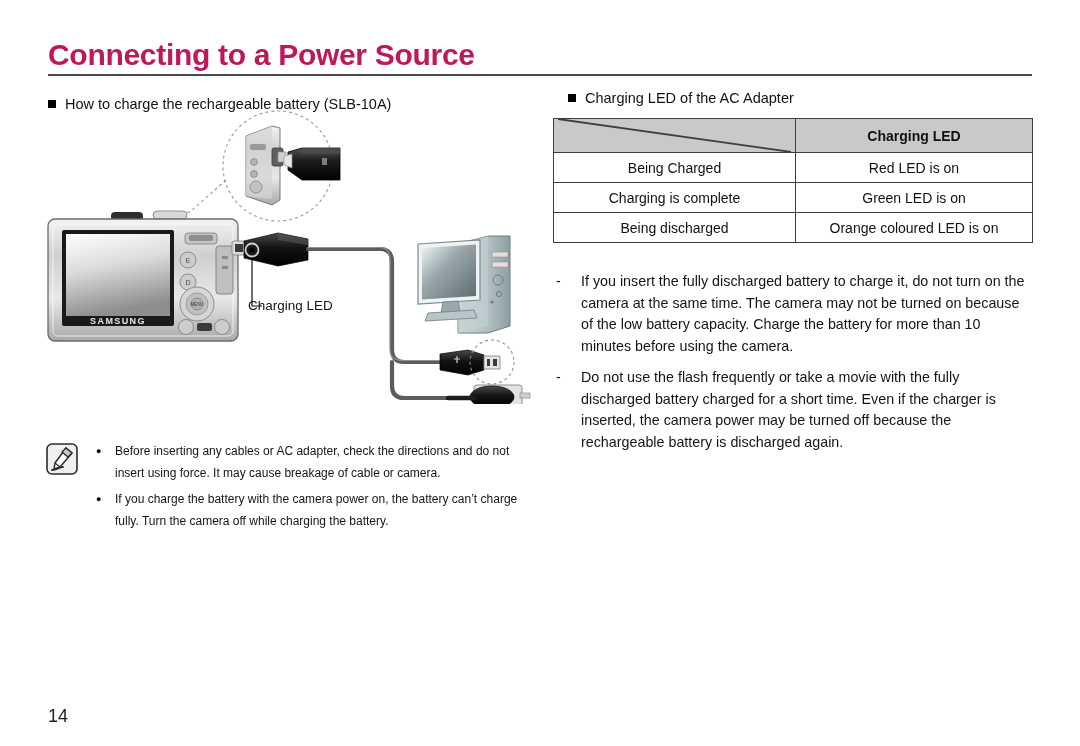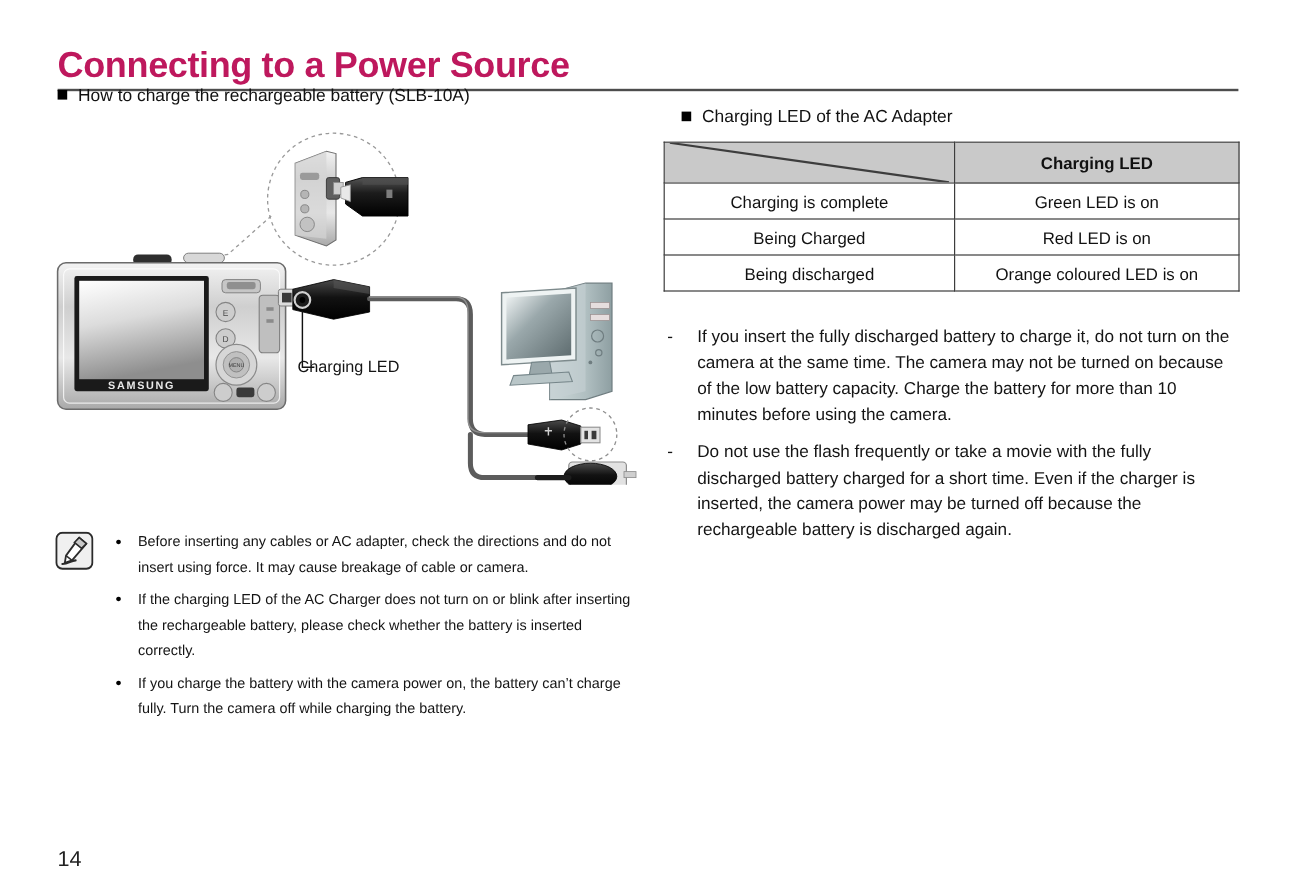--- a/index.html
+++ b/index.html
@@ -38,21 +38,21 @@
     color: #111;
     white-space: nowrap;
   }
   .sq-bullet {
     display: inline-block;
     width: 8px; height: 8px;
     background: #000;
     margin-right: 9px;
     vertical-align: 1px;
   }
-  #heading-left  { left: 48px;  top: 72px; }
+  #heading-left  { left: 48px;  top: 96px; }
   #heading-right { left: 568px; top: 90px; }
 
   
   #diagram {
     position: absolute;
     left: 40px; top: 104px;
     width: 500px; height: 300px;
   }
 
   
@@ -324,26 +324,26 @@
       <td class="col-a" id="corner-cell">
         <svg viewBox="0 0 242 34" preserveAspectRatio="none">
           <line x1="0" y1="0" x2="242" y2="34" stroke="#3d3d3d" stroke-width="1.8" vector-effect="non-scaling-stroke"></line>
         </svg>
       </td>
       <th class="col-b">Charging LED</th>
     </tr>
   </thead>
   <tbody>
     <tr>
+      <td>Being Charged</td>
+      <td>Red LED is on</td>
+    </tr>
+    <tr>
       <td>Charging is complete</td>
       <td>Green LED is on</td>
-    </tr>
-    <tr>
-      <td>Being Charged</td>
-      <td>Red LED is on</td>
     </tr>
     <tr>
       <td>Being discharged</td>
       <td>Orange coloured LED is on</td>
     </tr>
   </tbody>
 </table>
 
 <div id="right-notes">
   <div class="dash-item">If you insert the fully discharged battery to charge it, do not turn on the camera at the same time. The camera may not be turned on because of the low battery capacity. Charge the battery for more than 10 minutes before using the camera.</div>
@@ -355,18 +355,17 @@
     <svg width="32" height="32" viewBox="0 0 32 32">
       <rect x="1" y="1" width="30" height="30" rx="5" fill="#f0f0f0" stroke="#2b2b2b" stroke-width="1.6"></rect>
       <path d="M20 5 L26 10 L14 24 L8 26 L9 20 Z" fill="#ffffff" stroke="#2b2b2b" stroke-width="1.5" stroke-linejoin="round"></path>
       <path d="M20 5 L26 10 L22 14 L16 9 Z" fill="#c9c9c9" stroke="#2b2b2b" stroke-width="1.3"></path>
       <path d="M9 20 L14 24" stroke="#2b2b2b" stroke-width="1.2"></path>
       <path d="M6 27 C11 27 13 24 17 24" fill="none" stroke="#2b2b2b" stroke-width="1.8" stroke-linecap="round"></path>
     </svg>
   </div>
   <ul id="note-list">
     <li>Before inserting any cables or AC adapter, check the directions and do not insert using force. It may cause breakage of cable or camera.</li>
-    <li>If the charging LED of the AC Charger does not turn on or blink after inserting the rechargeable battery, please check whether the battery is inserted correctly.</li>
     <li>If you charge the battery with the camera power on, the battery can’t charge fully. Turn the camera off while charging the battery.</li>
   </ul>
 </div>
 
 <div id="page-number">14</div>
 
 </body></html>

